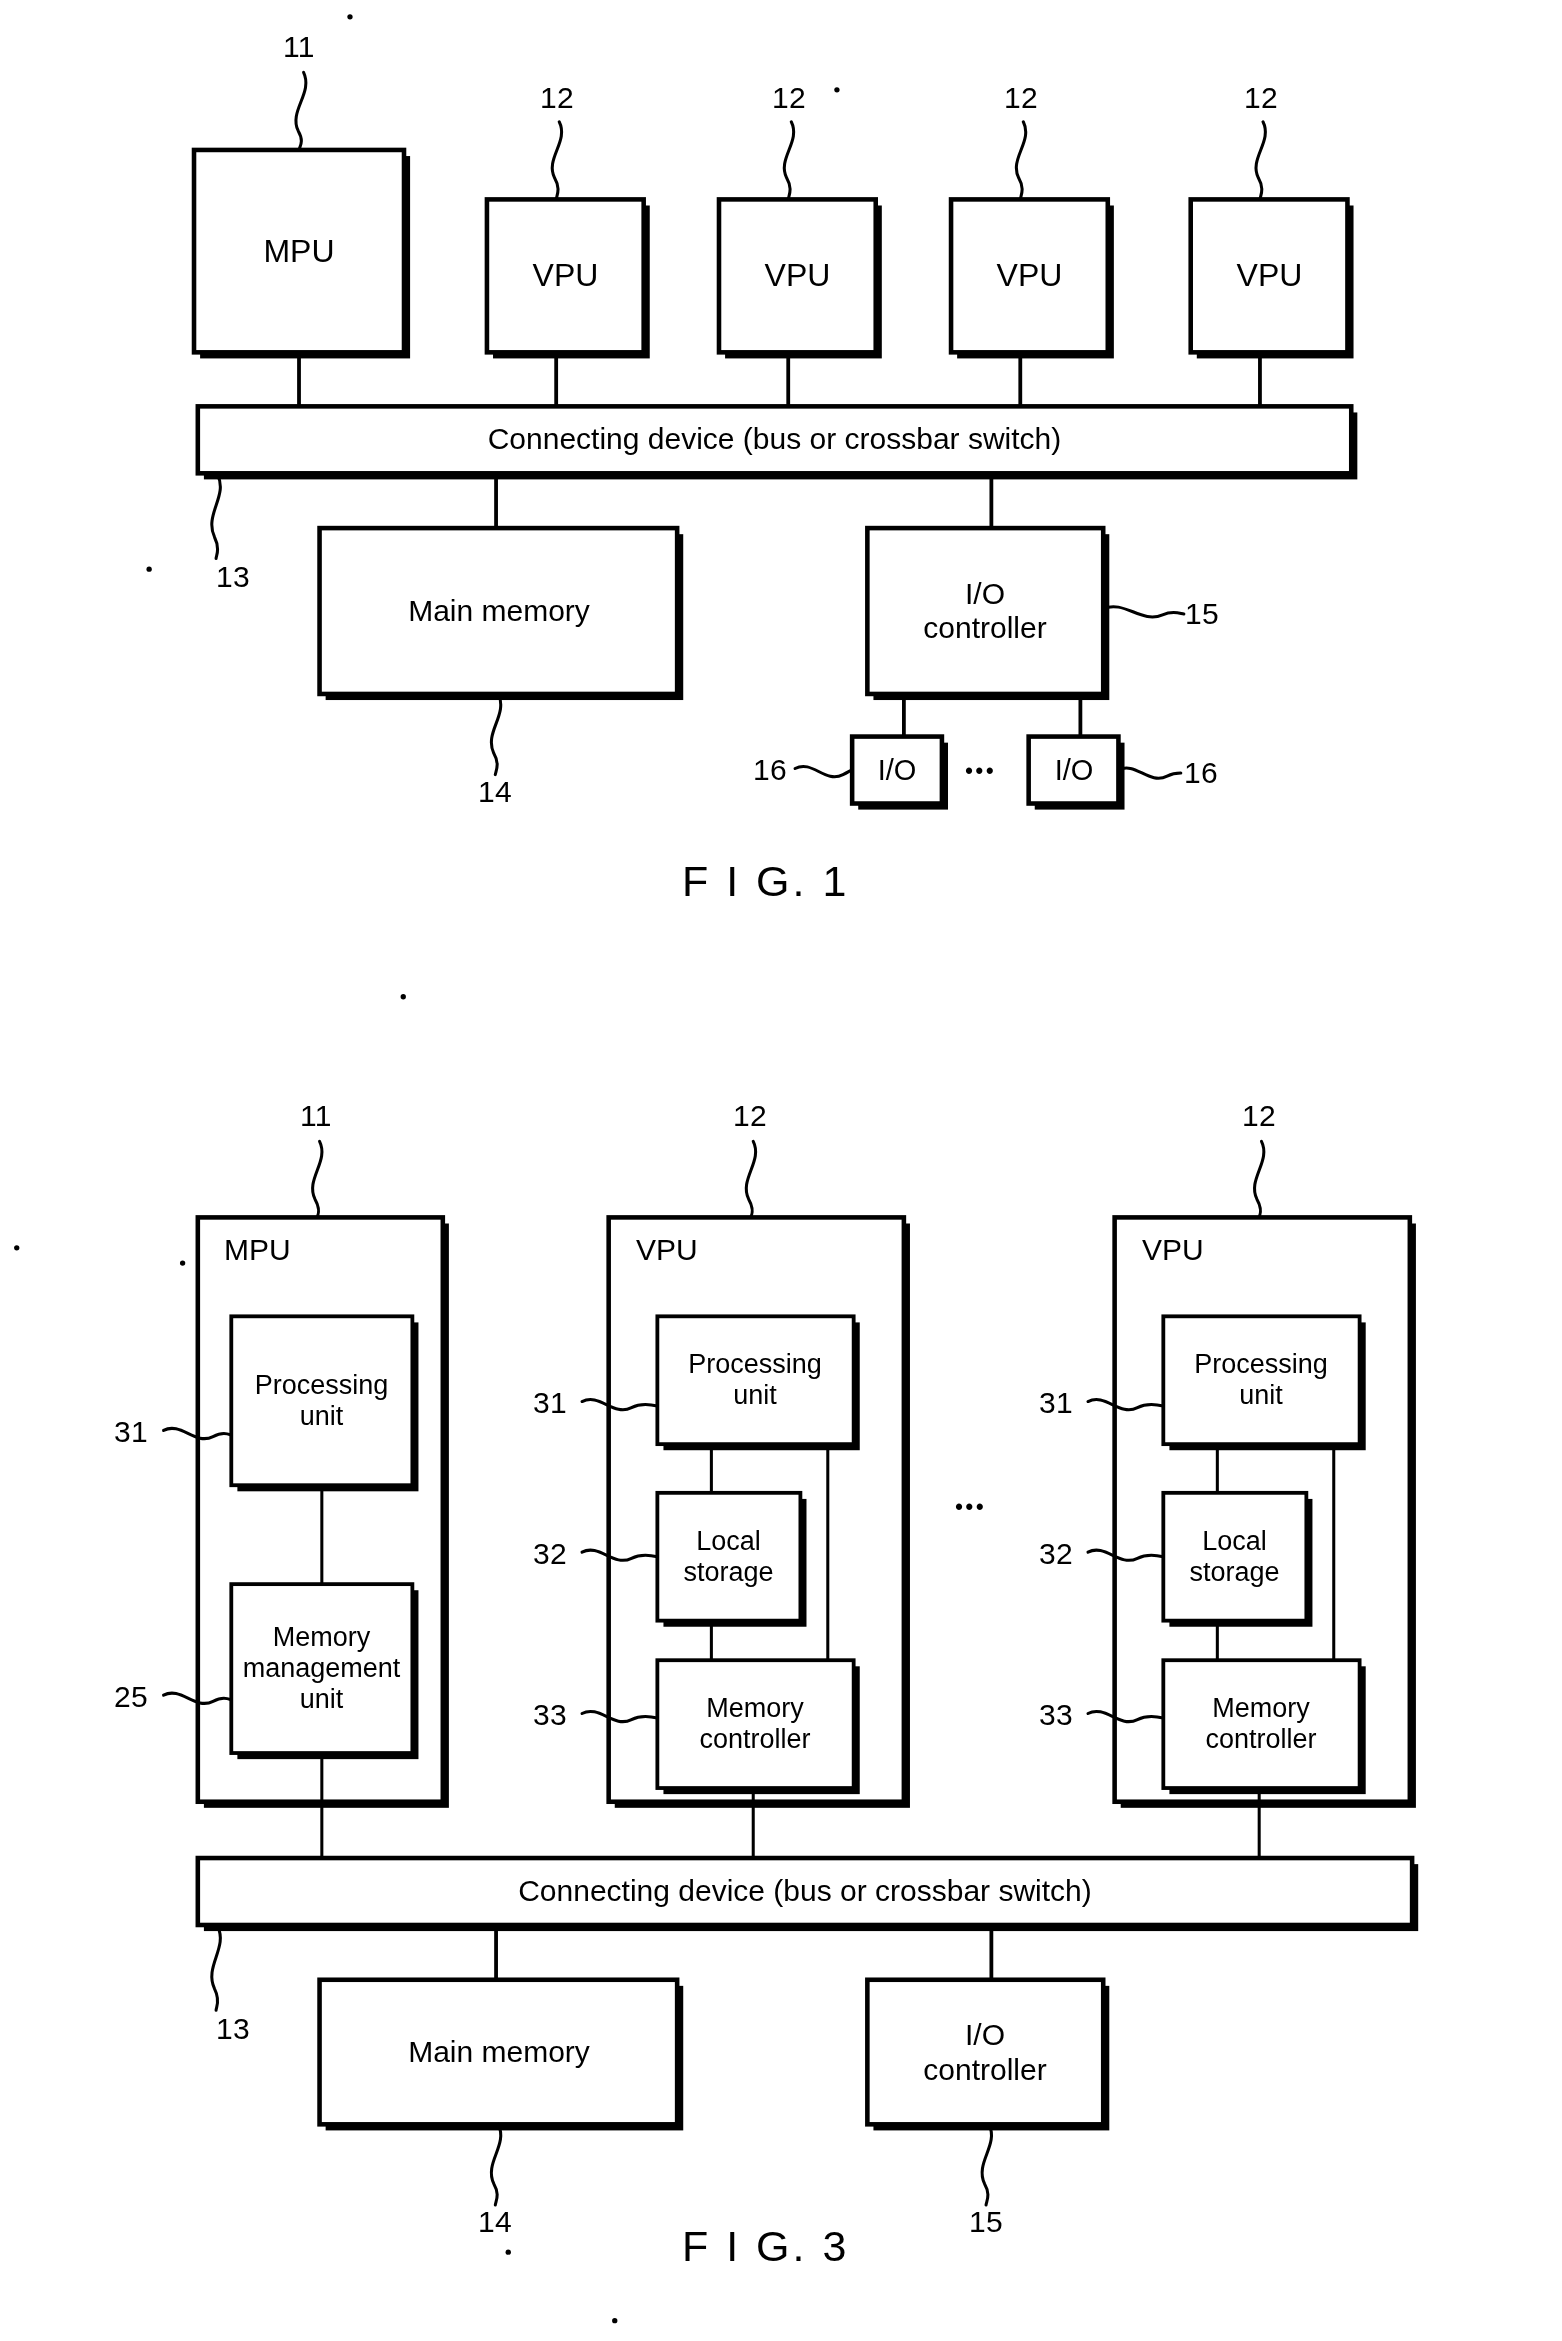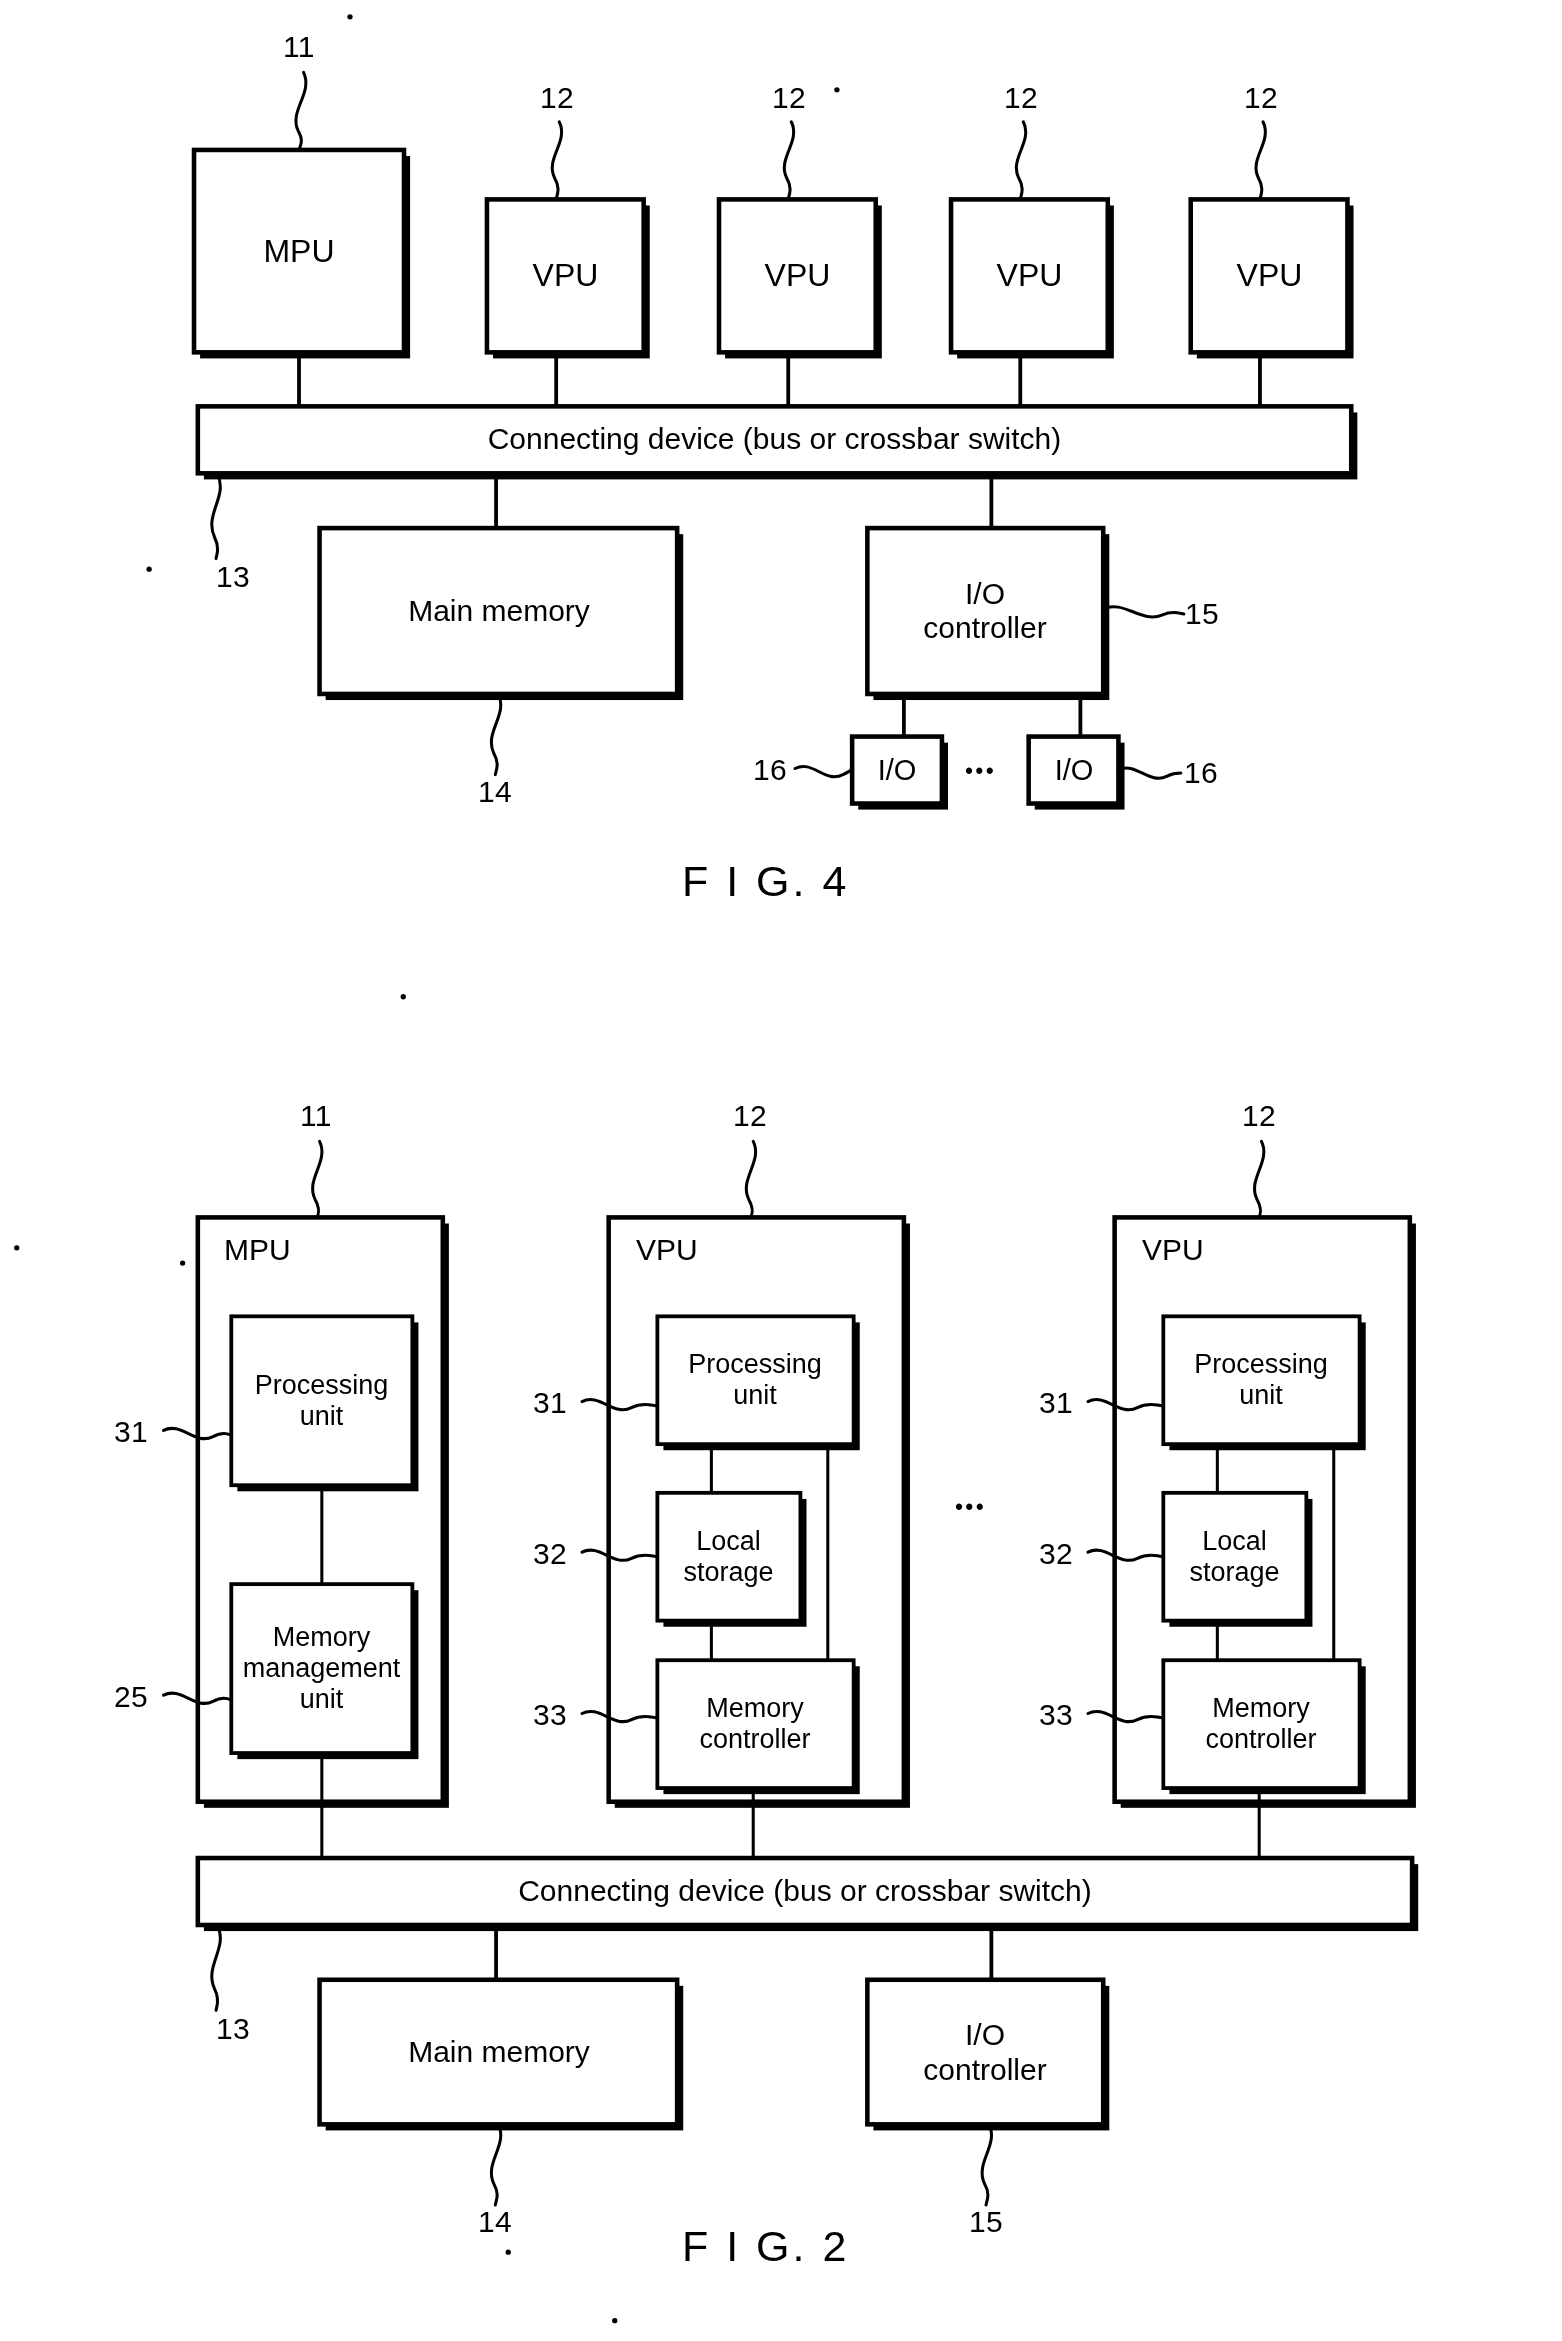--- a/index.html
+++ b/index.html
@@ -242,21 +242,21 @@
   </div>
   <div class="ref" style="left:1185px; top:597px;">15</div>
 
   <div class="box-text" style="left:852px; top:737px; width:90px; height:67px; font-size:29px;">I/O</div>
   <div class="box-text" style="left:1029px; top:737px; width:90px; height:67px; font-size:29px;">I/O</div>
   <div class="ellipsis" style="left:965px; top:758px; font-size:23px;">•••</div>
 
   <div class="ref" style="left:753px; top:753px;">16</div>
   <div class="ref" style="left:1184px; top:756px;">16</div>
 
-  <div class="fig-cap" style="left:682px; top:857px;">F I G. 4</div>
+  <div class="fig-cap" style="left:682px; top:857px;">F I G. 1</div>
 
   <div class="corner-title" style="left:224px; top:1233px; font-size:30px;">MPU</div>
   <div class="corner-title" style="left:636px; top:1233px; font-size:30px;">VPU</div>
   <div class="corner-title" style="left:1142px; top:1233px; font-size:30px;">VPU</div>
 
   <div class="ref" style="left:300px; top:1099px;">11</div>
   <div class="ref" style="left:733px; top:1099px;">12</div>
   <div class="ref" style="left:1242px; top:1099px;">12</div>
 
   <div class="box-text" style="left:231px; top:1316px; width:181px; height:169px; font-size:27px; flex-direction:column;">
@@ -315,16 +315,16 @@
 
   <div class="box-text" style="left:320px; top:1980px; width:358px; height:145px; font-size:30px;">Main memory</div>
   <div class="ref" style="left:478px; top:2205px;">14</div>
 
   <div class="box-text" style="left:867px; top:1980px; width:236px; height:145px; font-size:30px; flex-direction:column;">
     <span>I/O</span>
     <span>controller</span>
   </div>
   <div class="ref" style="left:969px; top:2205px;">15</div>
 
-  <div class="fig-cap" style="left:682px; top:2222px;">F I G. 2</div>
+  <div class="fig-cap" style="left:682px; top:2222px;">F I G. 3</div>
 
 </div>
 
 
 </body></html>

